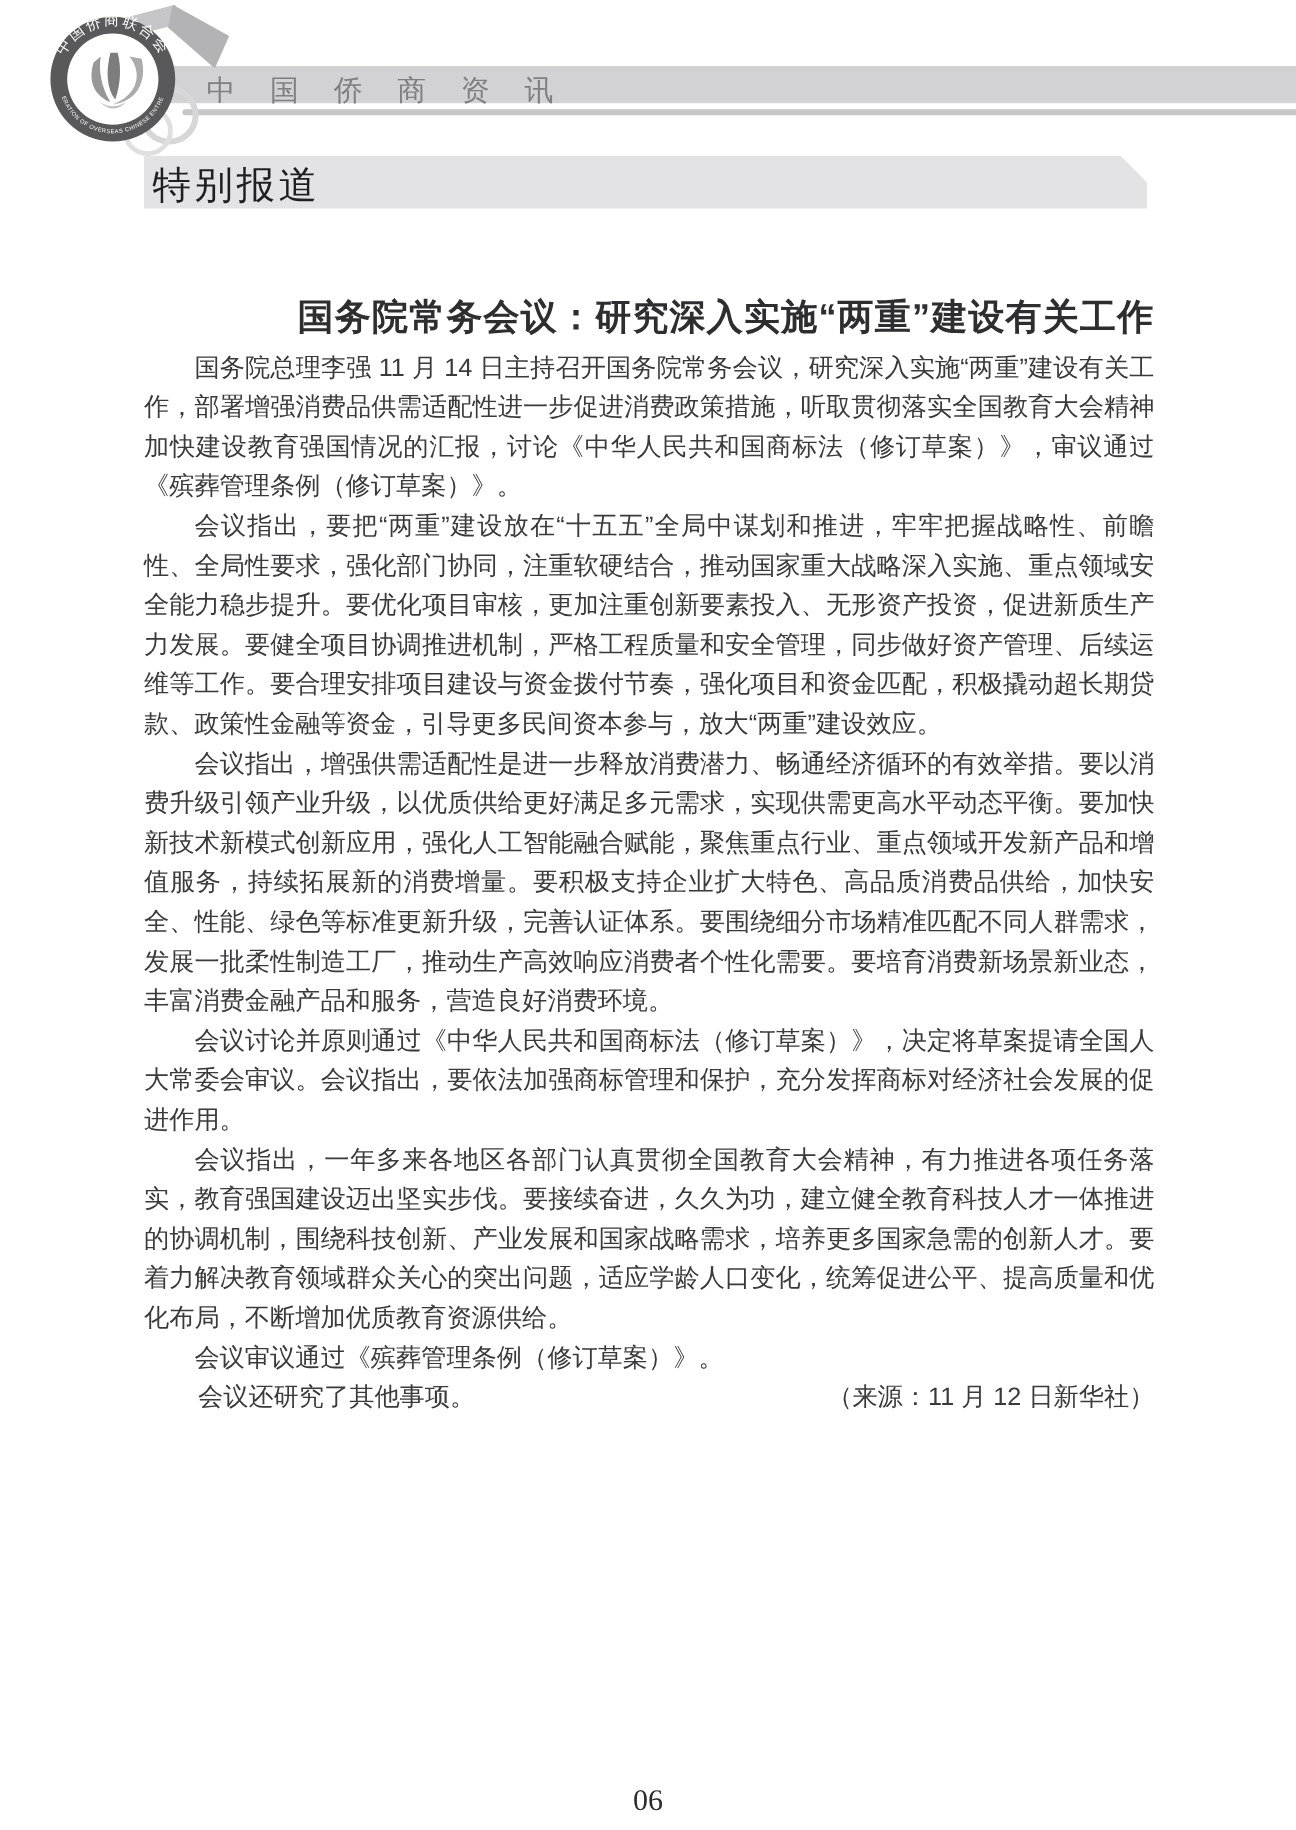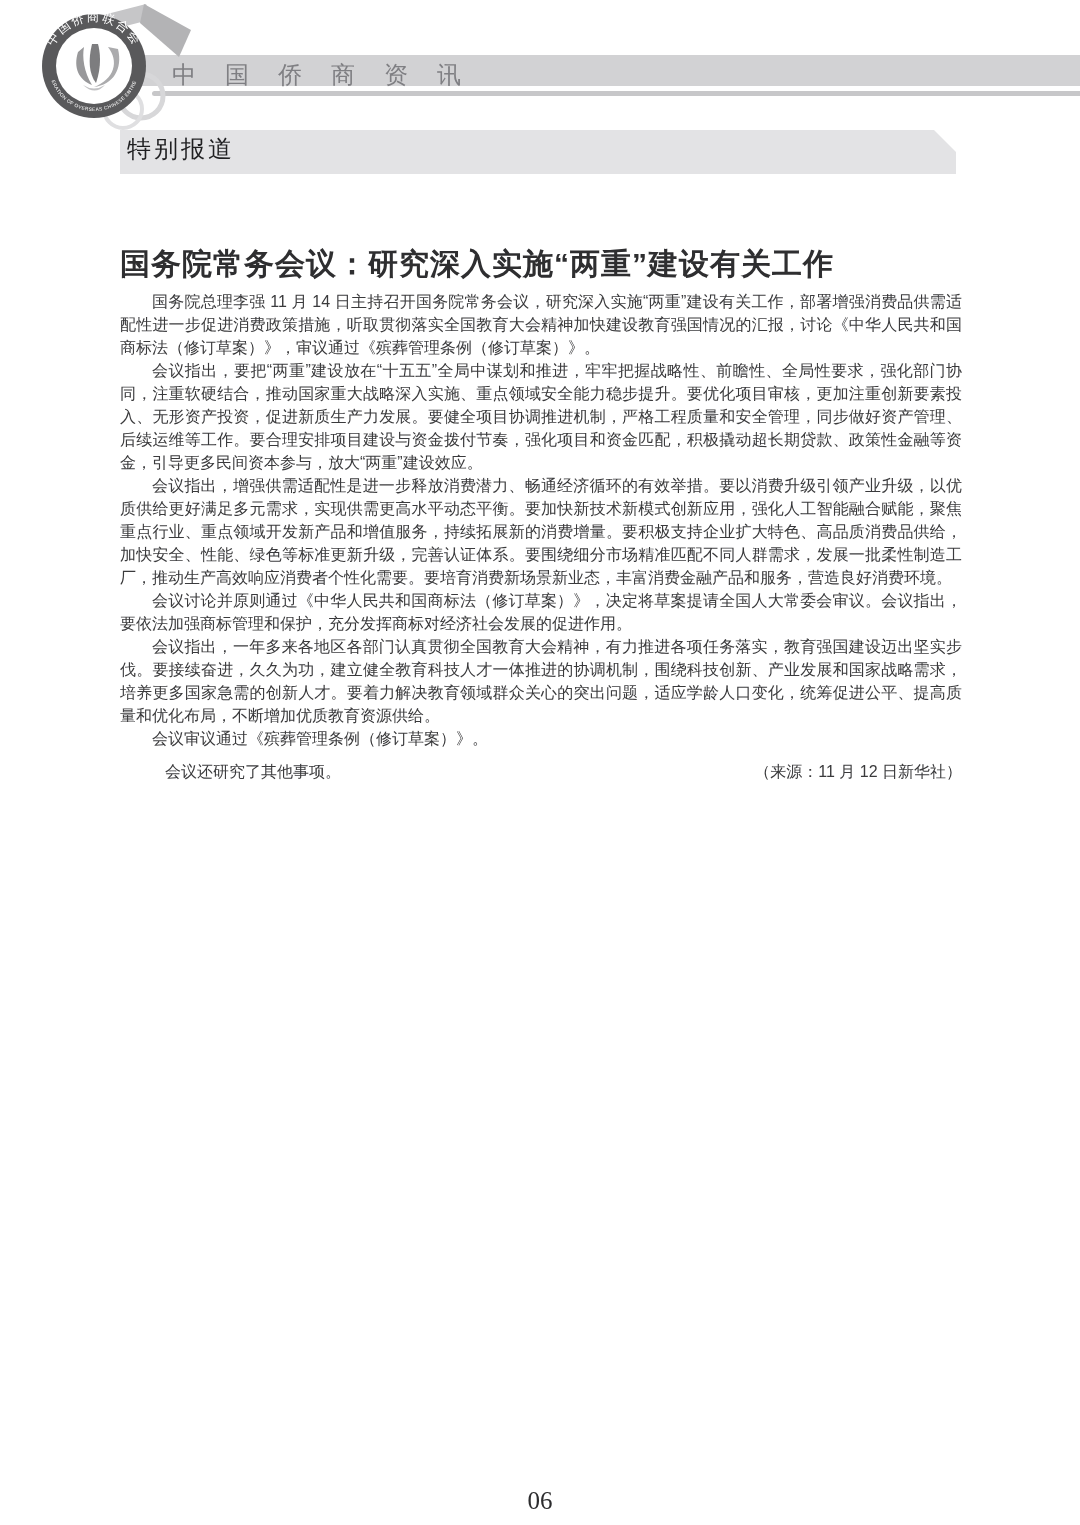--- a/index.html
+++ b/index.html
@@ -45,51 +45,50 @@
     position: absolute;
     left: 120px; top: 130px;
     width: 836px; height: 44px;
     background: #e3e3e5;
     clip-path: polygon(0 0, calc(100% - 22px) 0, 100% 22px, 100% 100%, 0 100%);
   }
   .section-title {
     position: absolute;
     left: 127px; top: 133px;
     font-family: "Liberation Serif", serif;
-    font-size: 24px;
+    font-size: 32px;
     letter-spacing: 3px;
     color: #1f1f21;
   }
 
   
   .article-title {
     position: absolute;
     left: 120px; top: 224px;
     width: 842px;
-    text-align: left;
+    text-align: right;
     font-size: 30px;
     font-weight: bold;
     letter-spacing: 1px;
     color: #2e2e30;
   }
   .article-body {
     position: absolute;
     left: 120px; top: 290px;
     width: 842px;
-    font-size: 16px;
-    line-height: 23px;
+    font-size: 21px;
+    line-height: 33px;
     color: #3a3a3c;
     text-align: justify;
   }
   .article-body p { margin: 0; text-indent: 2em; }
   .final-row {
     display: flex;
     justify-content: space-between;
     align-items: center;
-    margin-top: 10px;
   }
   .final-row .lead { padding-left: 45px; }
   .final-row .source { white-space: nowrap; }
 
   
   .page-number {
     position: absolute;
     left: 0; right: 0; top: 1487px;
     text-align: center;
     font-family: "Liberation Serif", serif;

